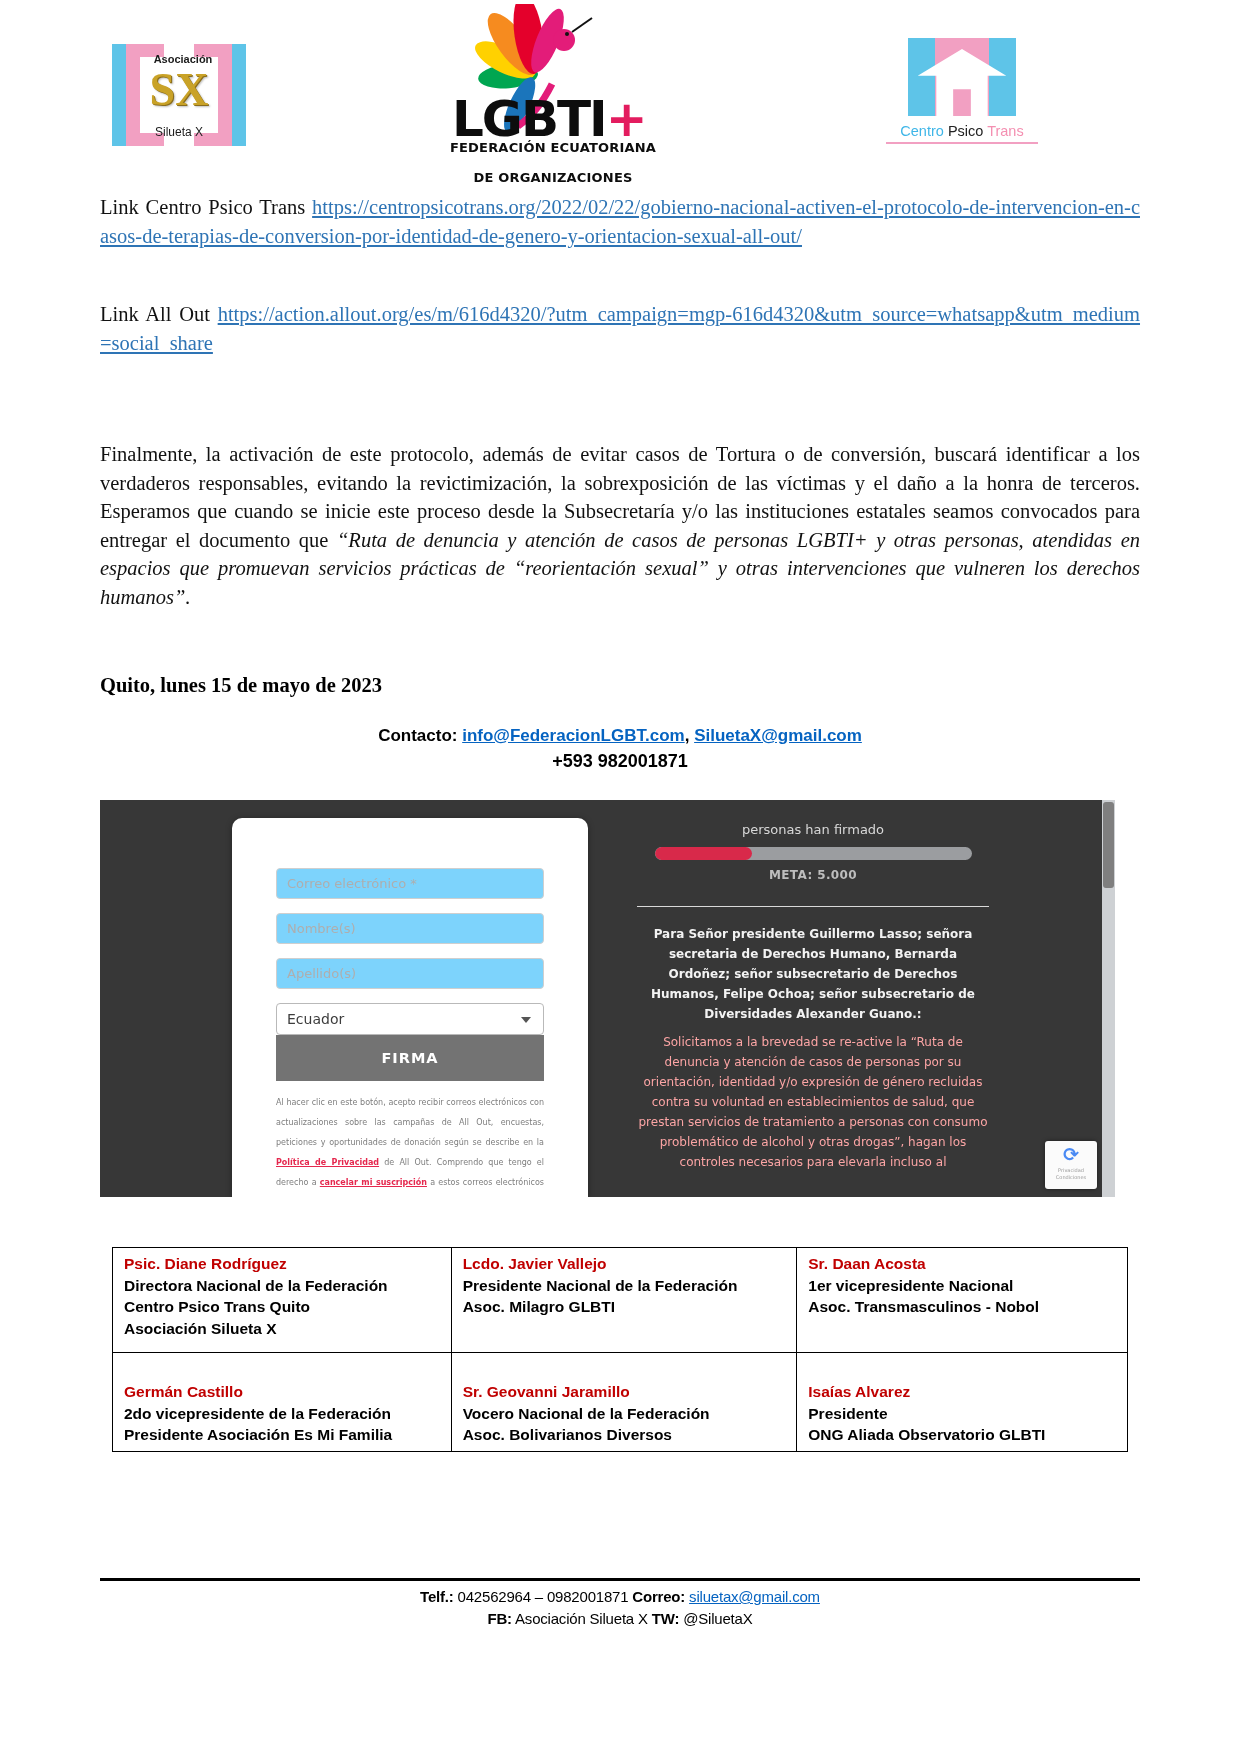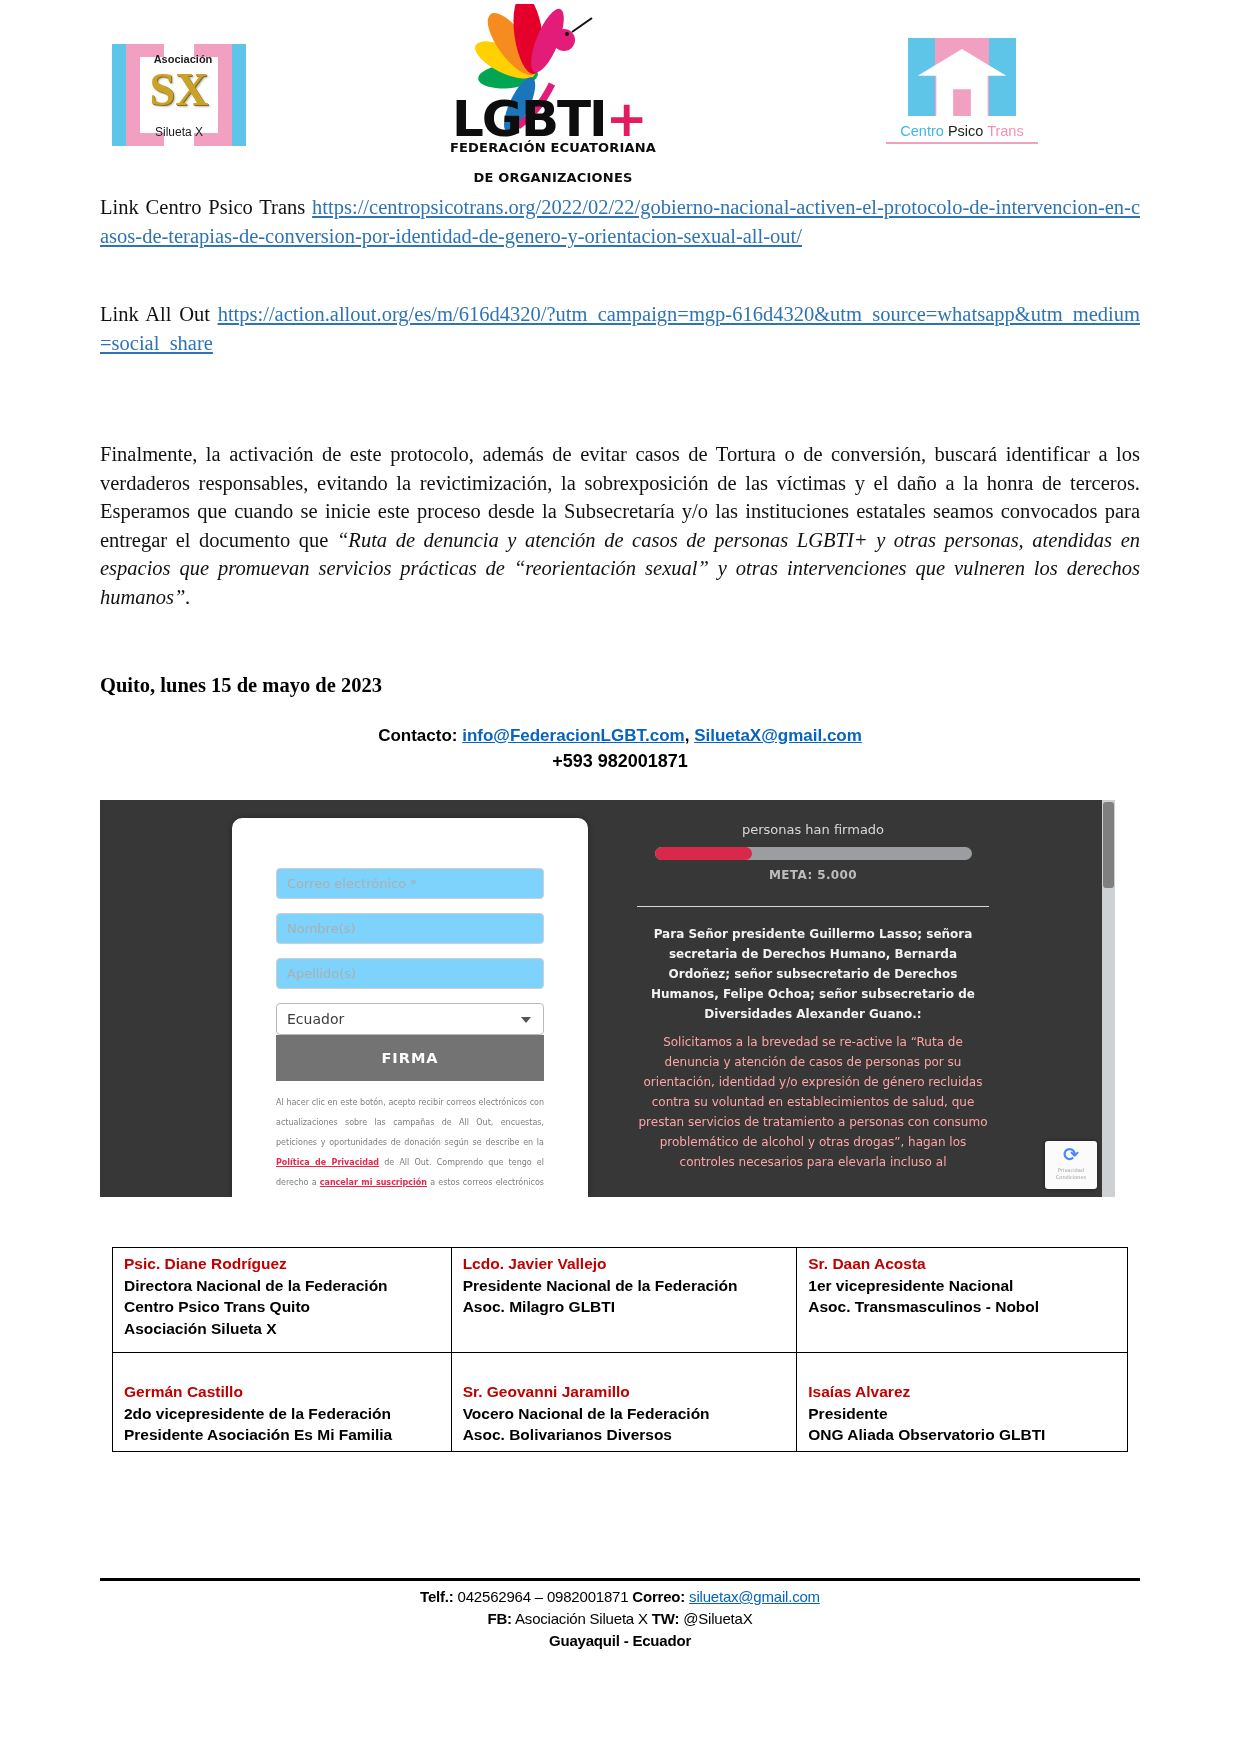--- a/index.html
+++ b/index.html
@@ -253,16 +253,15 @@
         <div>ONG Aliada Observatorio GLBTI</div>
       </td>
     </tr>
   </tbody>
     </table>
 
   <div class="footer-rule"></div>
   <div class="footer">
     <div><b>Telf.:</b><span> 042562964 – 0982001871 </span><b>Correo: </b><a href="#">siluetax@gmail.com</a></div>
     <div><b>FB:</b><span> Asociación Silueta X </span><b>TW:</b><span> @SiluetaX</span></div>
-    <div class="footer-city">Guayaquil - Ecuador</div>
   </div>
 
 </div>
 
 </body></html>

